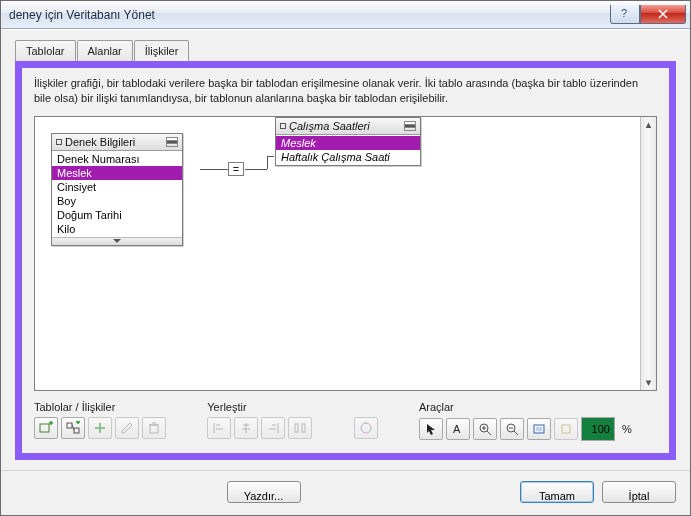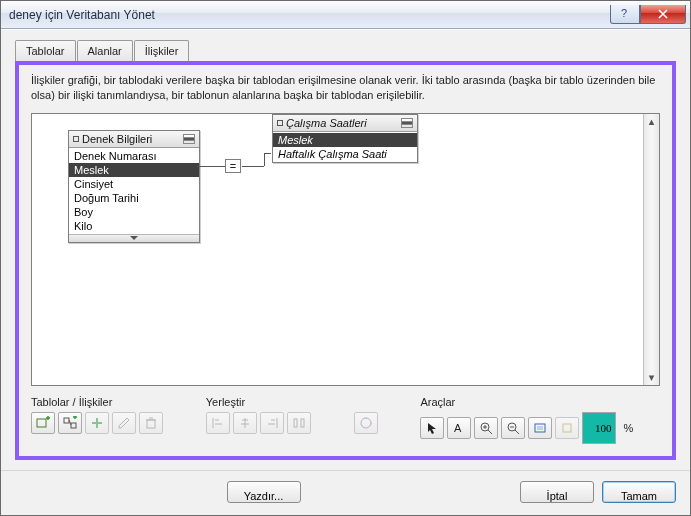--- a/index.html
+++ b/index.html
@@ -16,57 +16,57 @@
 .winbtn.close { width:46px; background:linear-gradient(#f1a197,#d9483a 45%,#c1281a 46%,#e06c5e); border-bottom-right-radius:3px; color:#fff; }
 .winbtn svg { width:10px; height:10px; }
 
 
 .body { flex:1; background:#f1f1f1; padding:10px 14px 10px 14px; display:flex; flex-direction:column; border-top:1px solid #fff; }
 
 
 .tabs { display:flex; margin-bottom:-1px; }
 .tab { padding:4px 10px; border:1px solid #9a9a9a; border-bottom:none; margin-right:1px; background:linear-gradient(#f7f7f7,#e6e6e6); color:#222; border-top-left-radius:2px; border-top-right-radius:2px; }
 .tab.active { background:#f1f1f1; border-bottom:1px solid #8b5cf6; position:relative; z-index:2; }
-.tabpanel { border:4px solid #8b5cf6; padding:8px 12px 12px 12px; flex:1; display:flex; flex-direction:column; background:#f1f1f1; }
+.tabpanel { border:7px solid #8b5cf6; padding:8px 12px 12px 12px; flex:1; display:flex; flex-direction:column; background:#f1f1f1; }
 
 .desc { color:#222; margin-bottom:10px; line-height:1.35; }
 
 
 .canvas-wrap { flex:1; display:flex; border:1px solid #808080; background:#fff; margin-bottom:8px; }
 .canvas { flex:1; position:relative; overflow:hidden; }
 .vscroll { width:16px; background:linear-gradient(90deg,#e9e9e9,#f7f7f7,#e9e9e9); border-left:1px solid #c0c0c0; display:flex; flex-direction:column; }
 .vscroll .arrow { height:16px; display:flex; align-items:center; justify-content:center; color:#555; }
 .vscroll .track { flex:1; }
 
 
 .tblbox { position:absolute; width:132px; border:1px solid #7d7d7d; background:#fff; box-shadow:1px 1px 0 #cfcfcf; }
 .tblbox .hdr { background:linear-gradient(#f7f7f7,#dedede); border-bottom:1px solid #9a9a9a; padding:2px 4px; display:flex; align-items:center; }
 .tblbox .hdr .marker { width:6px;height:6px;border:1px solid #555;margin-right:3px; }
 .tblbox .hdr .txt { flex:1; color:#111; font-size:11px; }
 .tblbox .hdr .mini { width:12px;height:10px;border:1px solid #888;margin-left:2px;background:linear-gradient(#fff,#e4e4e4); display:flex;align-items:center;justify-content:center;}
 .tblbox .list { padding:1px 0; }
 .tblbox .row { padding:1px 5px; white-space:nowrap; overflow:hidden; }
-.tblbox .row.sel { background:#404040; color:#fff; }
+.tblbox .row.sel { background:#a21caf; color:#fff; }
 .tblbox .footerbar { height:8px; background:linear-gradient(#f0f0f0,#dcdcdc); border-top:1px solid #b8b8b8; display:flex; align-items:center; justify-content:center; }
 .tblbox .footerbar .tri { width:0;height:0;border-left:4px solid transparent;border-right:4px solid transparent;border-top:4px solid #555; }
 
 
 .connector { position:absolute; border-top:1px solid #555; }
 .eqbox { position:absolute; width:16px;height:14px; border:1px solid #7d7d7d; background:#fff; display:flex; align-items:center; justify-content:center; font-size:10px; color:#222; }
 
 
 .toolbars { display:flex; padding-top:2px; gap:16px; }
 .tgroup { display:flex; flex-direction:column; }
 .tgroup .lbl { color:#222; margin-bottom:4px; }
 .tgroup .btns { display:flex; gap:3px; align-items:center; }
 .tbtn { width:24px; height:22px; border:1px solid #a8a8a8; background:linear-gradient(#fdfdfd,#e7e7e7); display:flex; align-items:center; justify-content:center; border-radius:2px; }
 .tbtn.disabled { opacity:0.55; }
 .tbtn svg { width:14px; height:14px; }
 .spacer { width:18px; }
-.zoomval { width:34px; height:32px; border:1px solid #a8a8a8; background:#14b8a6; text-align:right; padding:2px 4px; font-size:11px;font-family:Liberation Serif, serif; }
+.zoomval { width:34px; height:24px; border:1px solid #a8a8a8; background:#15803d; text-align:right; padding:2px 4px; font-size:11px; }
 .pct { margin-left:4px; color:#222; align-self:center; }
 
 
 .footer { padding:10px 14px 12px 14px; display:flex; align-items:center; background:#f1f1f1; border-top:1px solid #d6d6d6; }
 .fbtn { min-width:74px; height:22px; padding:0 12px; border:1px solid #8c8c8c; background:linear-gradient(#fdfdfd,#e6e6e6); border-radius:3px; display:flex; align-items:flex-end; justify-content:center; margin-left:8px; }
 .fbtn.print { margin-left:0; }
 .fbtn.default { border:1px solid #3c7fb1; box-shadow:0 0 0 1px #a7d0ec inset; }
 
 </style>
 </head>
@@ -97,36 +97,36 @@
       <div class="tab">Alanlar</div>
       <div class="tab active">İlişkiler</div>
     </div>
 
     <div class="tabpanel">
       <div class="desc">İlişkiler grafiği, bir tablodaki verilere başka bir tablodan erişilmesine olanak verir. İki tablo arasında (başka bir tablo üzerinden bile olsa) bir ilişki tanımlandıysa, bir tablonun alanlarına başka bir tablodan erişilebilir.</div>
 
       <div class="canvas-wrap">
         <div class="canvas">
 
-          <div class="tblbox" style="left:36px; top:16px;">
+          <div class="tblbox" style="left:16px; top:16px;">
             <div class="hdr">
               <span class="marker"></span>
               <span class="txt">Denek Bilgileri</span>
               <span class="mini">
                   <svg viewBox="0 0 6 6">
                     <rect x="0" y="2" width="6" height="2" fill="#555"></rect>
                   </svg>
                 </span>
             </div>
             <div class="list">
               <div class="row">Denek Numarası</div>
               <div class="row sel">Meslek</div>
               <div class="row">Cinsiyet</div>
+              <div class="row">Boy</div>
               <div class="row">Doğum Tarihi</div>
-              <div class="row">Boy</div>
               <div class="row">Kilo</div>
             </div>
             <div class="footerbar">
                 <div class="tri"></div>
               </div>
           </div>
 
           <div class="tblbox" style="left:240px; top:0; width:146px;font-style:italic;">
             <div class="hdr">
               <span class="marker"></span>
@@ -291,21 +291,21 @@
       </div>
     </div>
   </div>
 
   <div class="footer">
     <div style="flex:1; display:flex; justify-content:center;">
       <div class="fbtn print">
           <span>Yazdır...</span>
         </div>
     </div>
+    <div class="fbtn default">
+        <span>Tamam</span>
+      </div>
     <div class="fbtn">
         <span>İptal</span>
       </div>
-    <div class="fbtn default">
-        <span>Tamam</span>
-      </div>
   </div>
 
 </div>
 
 </body></html>

